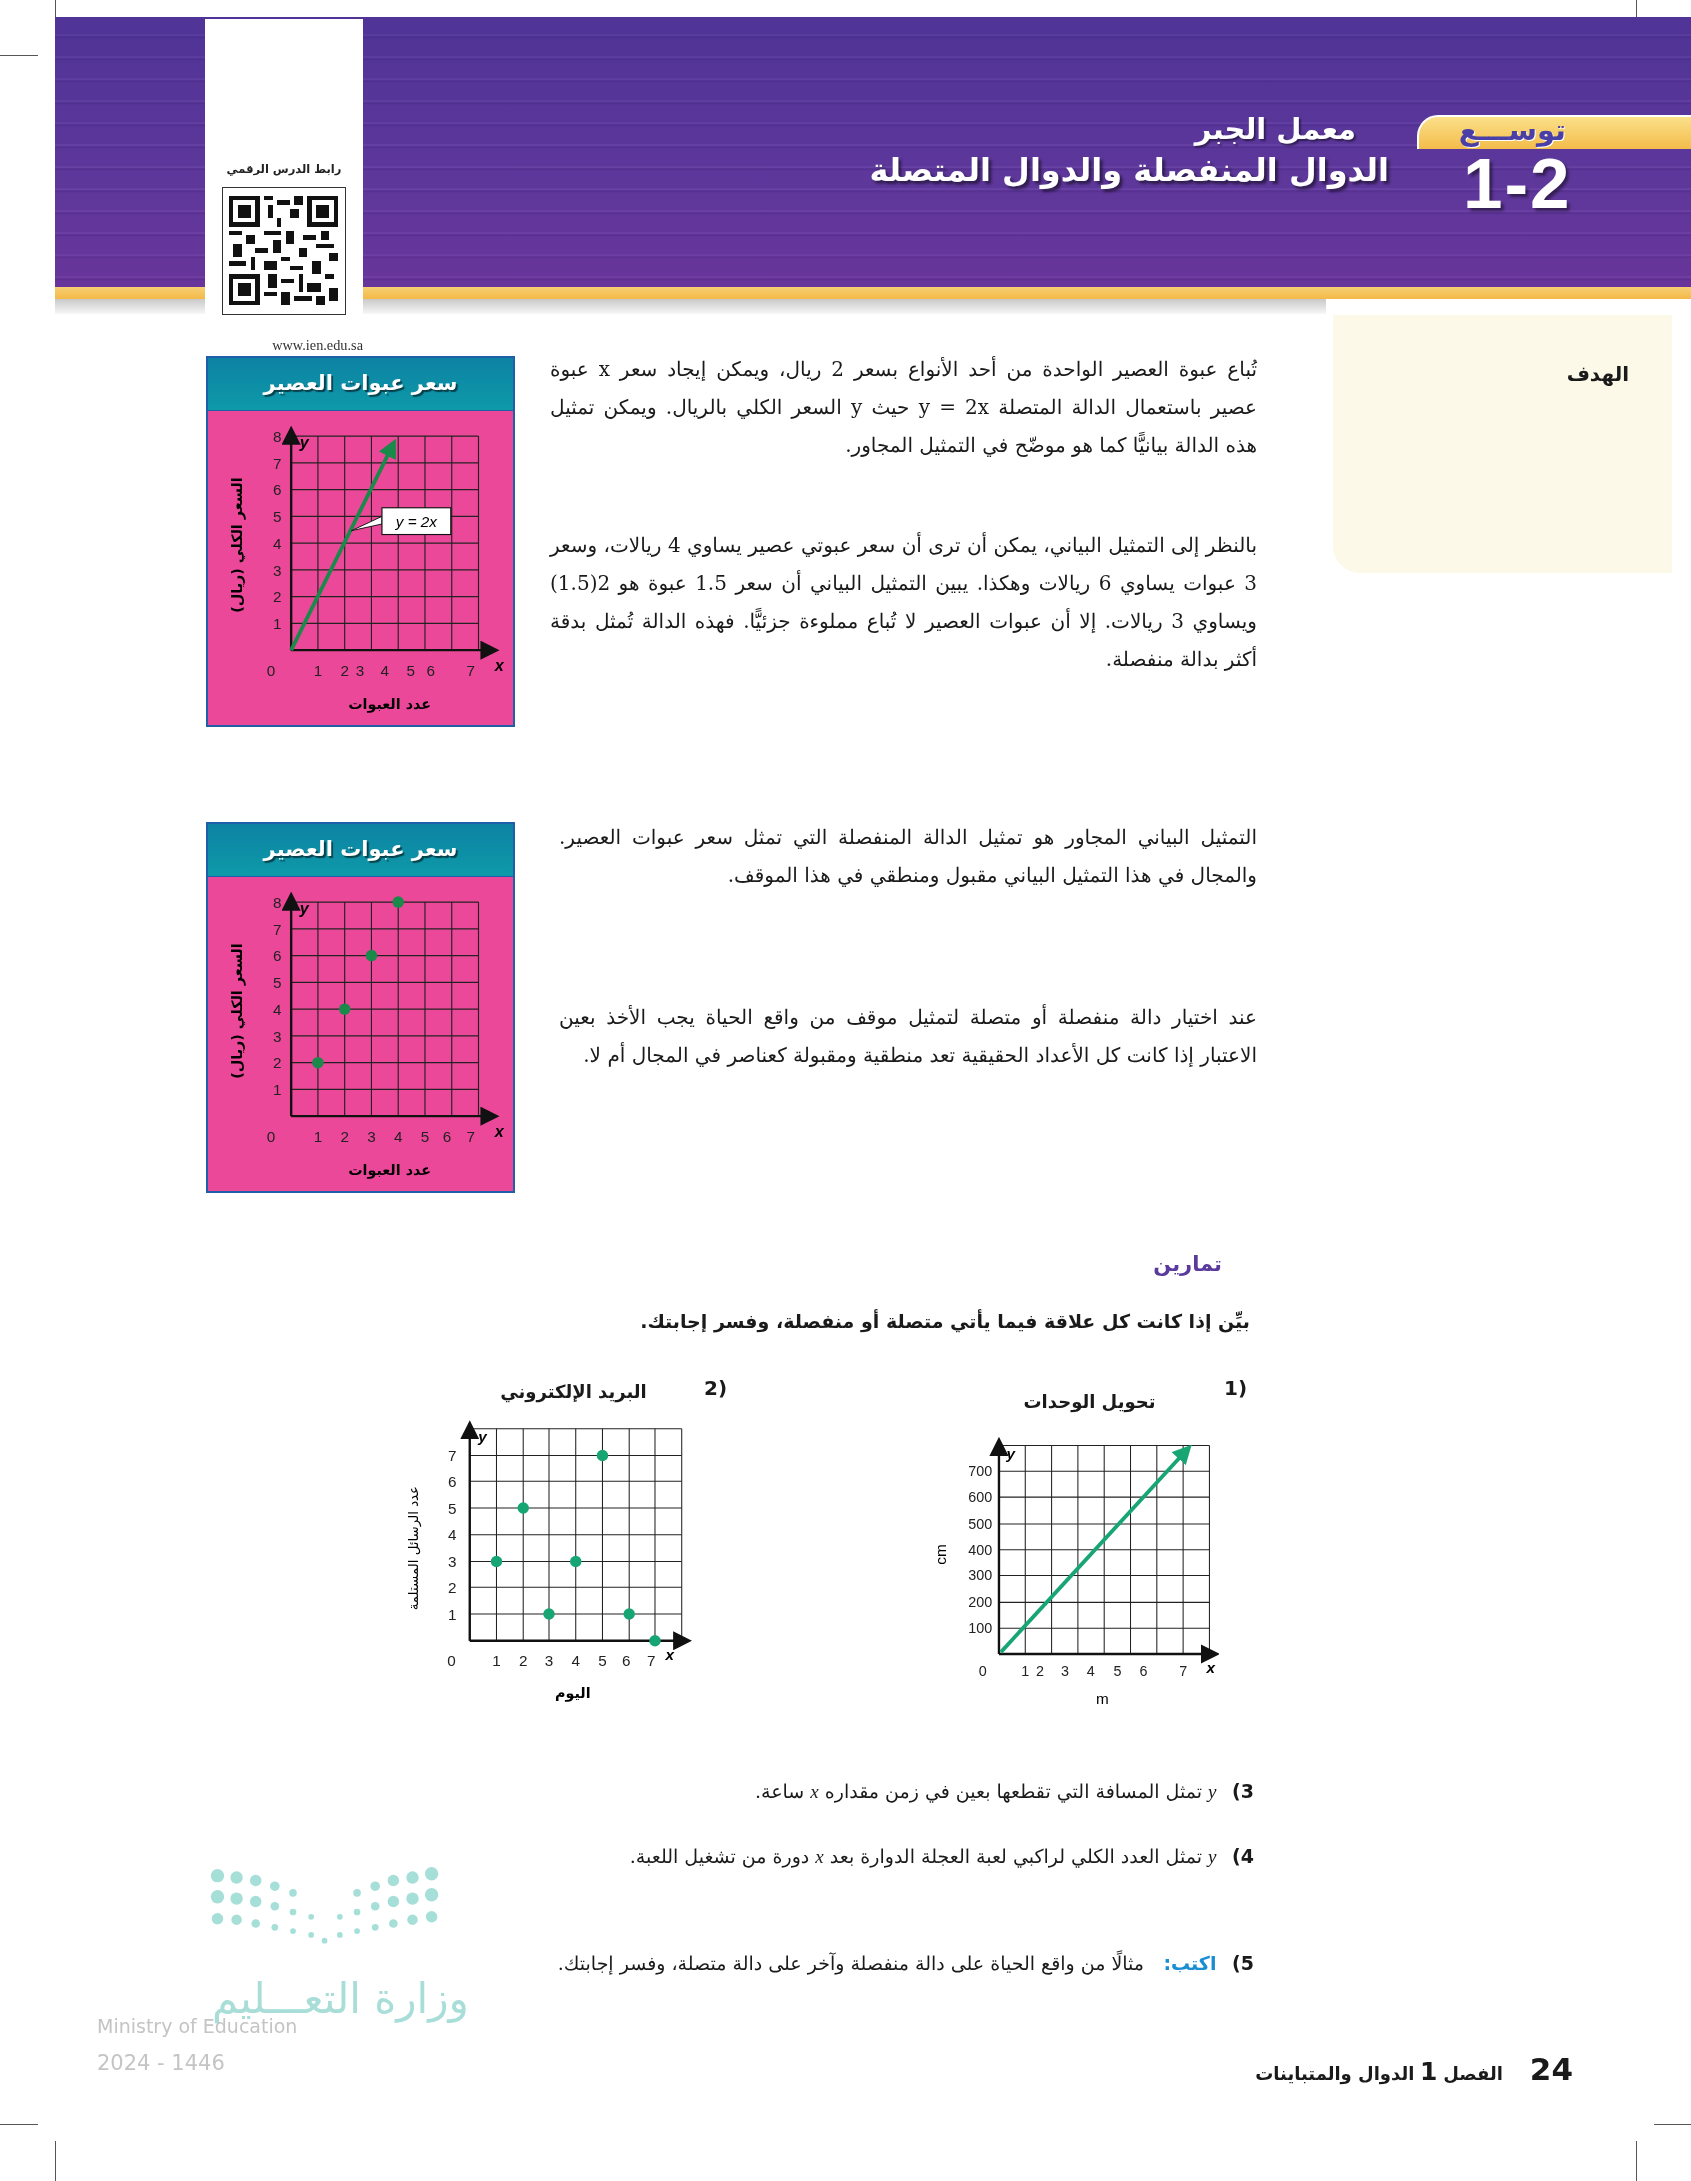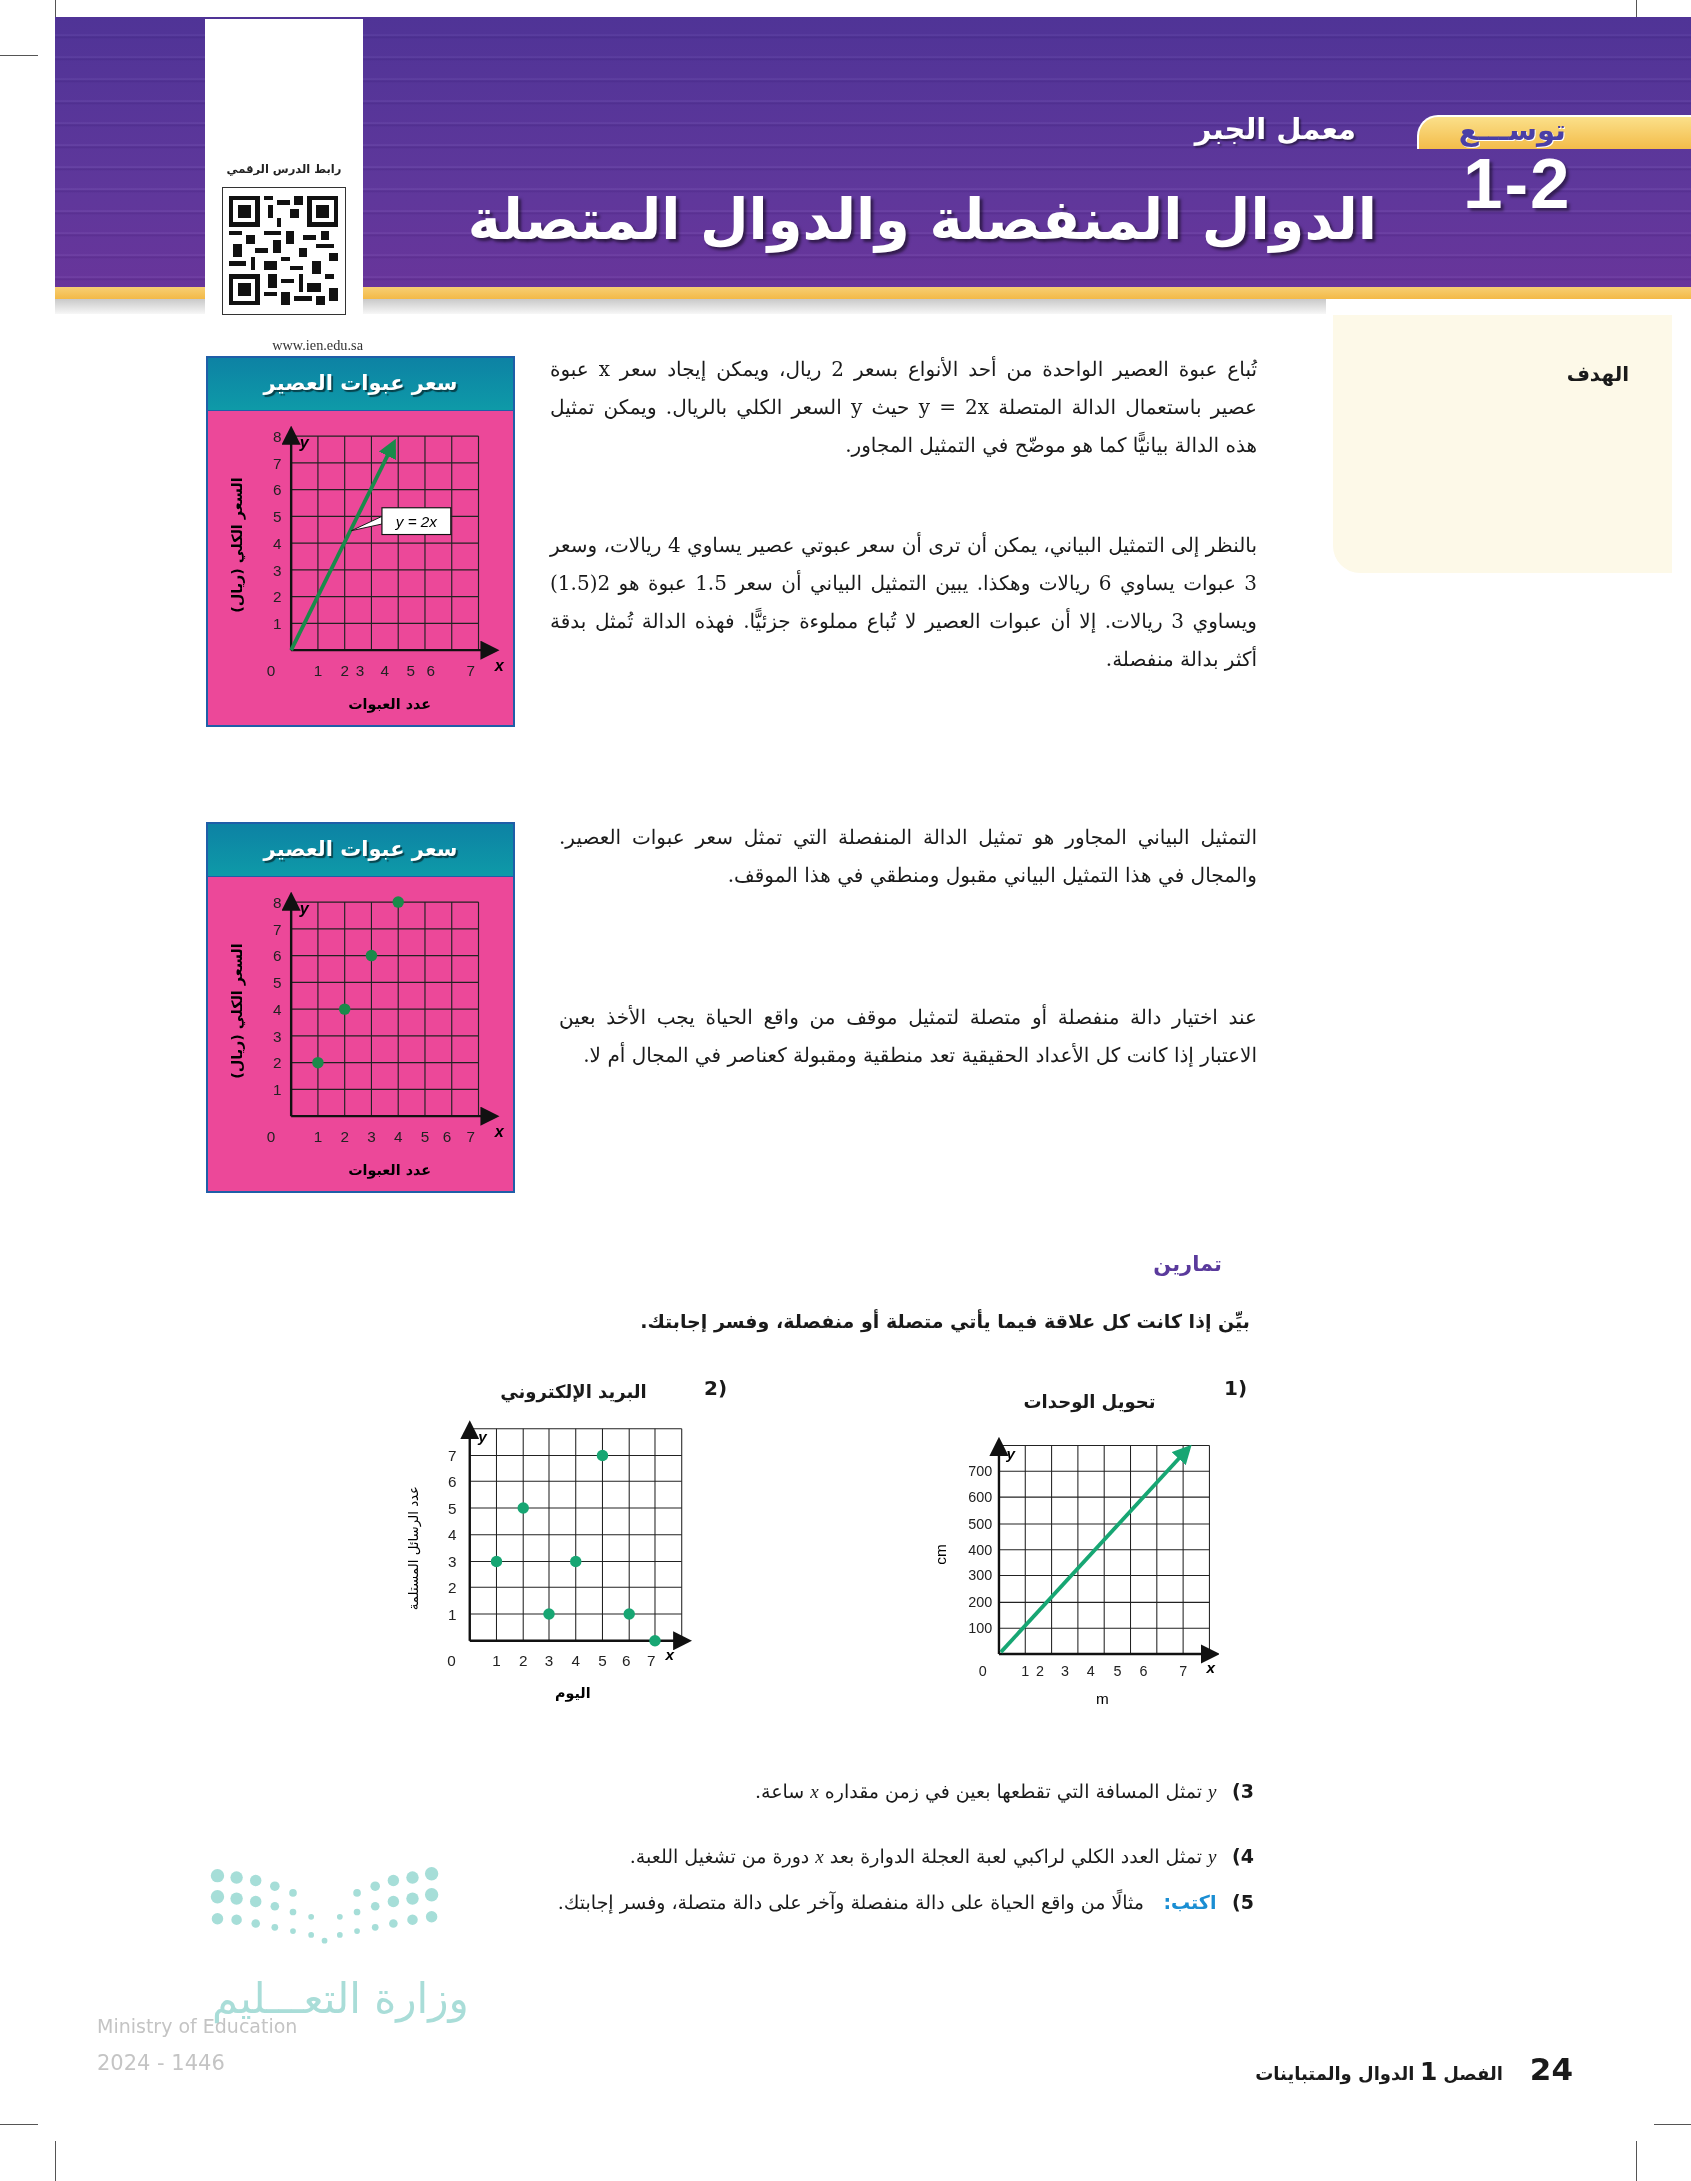--- a/index.html
+++ b/index.html
@@ -42,23 +42,23 @@
     position: absolute; left: 1463px; top: 143px; z-index: 3;
     font-family: "Liberation Sans", sans-serif; font-weight: bold; font-size: 71px;
     color: #fff; text-shadow: 2.9px 2.9px 2.9px rgba(0,0,0,0.45); letter-spacing: 1.9px;
   }
   .lab-label {
     position: absolute; right: 336px; top: 112px; z-index: 3; direction: rtl;
     font-family: "DejaVu Sans", sans-serif; font-weight: bold; font-size: 29px;
     color: #fff; text-shadow: 1.9px 1.9px 1.9px rgba(0,0,0,0.45);
   }
   .lesson-title {
-    position: absolute; right: 315px; top: 151px; z-index: 3; direction: rtl;
-    font-family: "DejaVu Sans", sans-serif; font-weight: bold; font-size: 56px;
-    color: #fff; text-shadow: 2.9px 2.9px 2.9px rgba(0,0,0,0.5); margin-top: 36px;
+    position: absolute; right: 303px; top: 151px; z-index: 3; direction: rtl;
+    font-family: "DejaVu Sans", sans-serif; font-weight: bold; font-size: 32px;
+    color: #fff; text-shadow: 2.9px 2.9px 2.9px rgba(0,0,0,0.5);
   }
 
   
   .qr-panel {
     position: absolute; left: 205px; top: 19px; width: 158px; height: 311px;
     background: #ffffff; z-index: 4;
   }
   .qr-caption {
     position: absolute; left: 0; width: 158px; top: 143px; text-align: center; direction: rtl;
     font-family: "DejaVu Sans", sans-serif; font-weight: bold; font-size: 11.5px; color: #222;
@@ -491,21 +491,21 @@
   <i>x</i>
   <span>ساعة.</span>
 </div>
 <div class="ex-item" style="top:1845px;">
   <span class="num">4)</span>
   <i>y</i>
   <span>تمثل العدد الكلي لراكبي لعبة العجلة الدوارة بعد</span>
   <i>x</i>
   <span>دورة من تشغيل اللعبة.</span>
 </div>
-<div class="ex-item" style="top:1891px;">
+<div class="ex-item" style="top:1952px;">
   <span class="num">5)</span>
   <span class="write">اكتب:</span>
   <span>مثالًا من واقع الحياة على دالة منفصلة وآخر على دالة متصلة، وفسر إجابتك.</span>
 </div>
 
 <div class="logo-dots">
   <svg width="239" height="96" viewBox="0 0 250 100">
     <g fill="#a6ded8">
       <circle cx="12" cy="12" r="7"></circle>
         <circle cx="32" cy="14" r="6.5"></circle>

